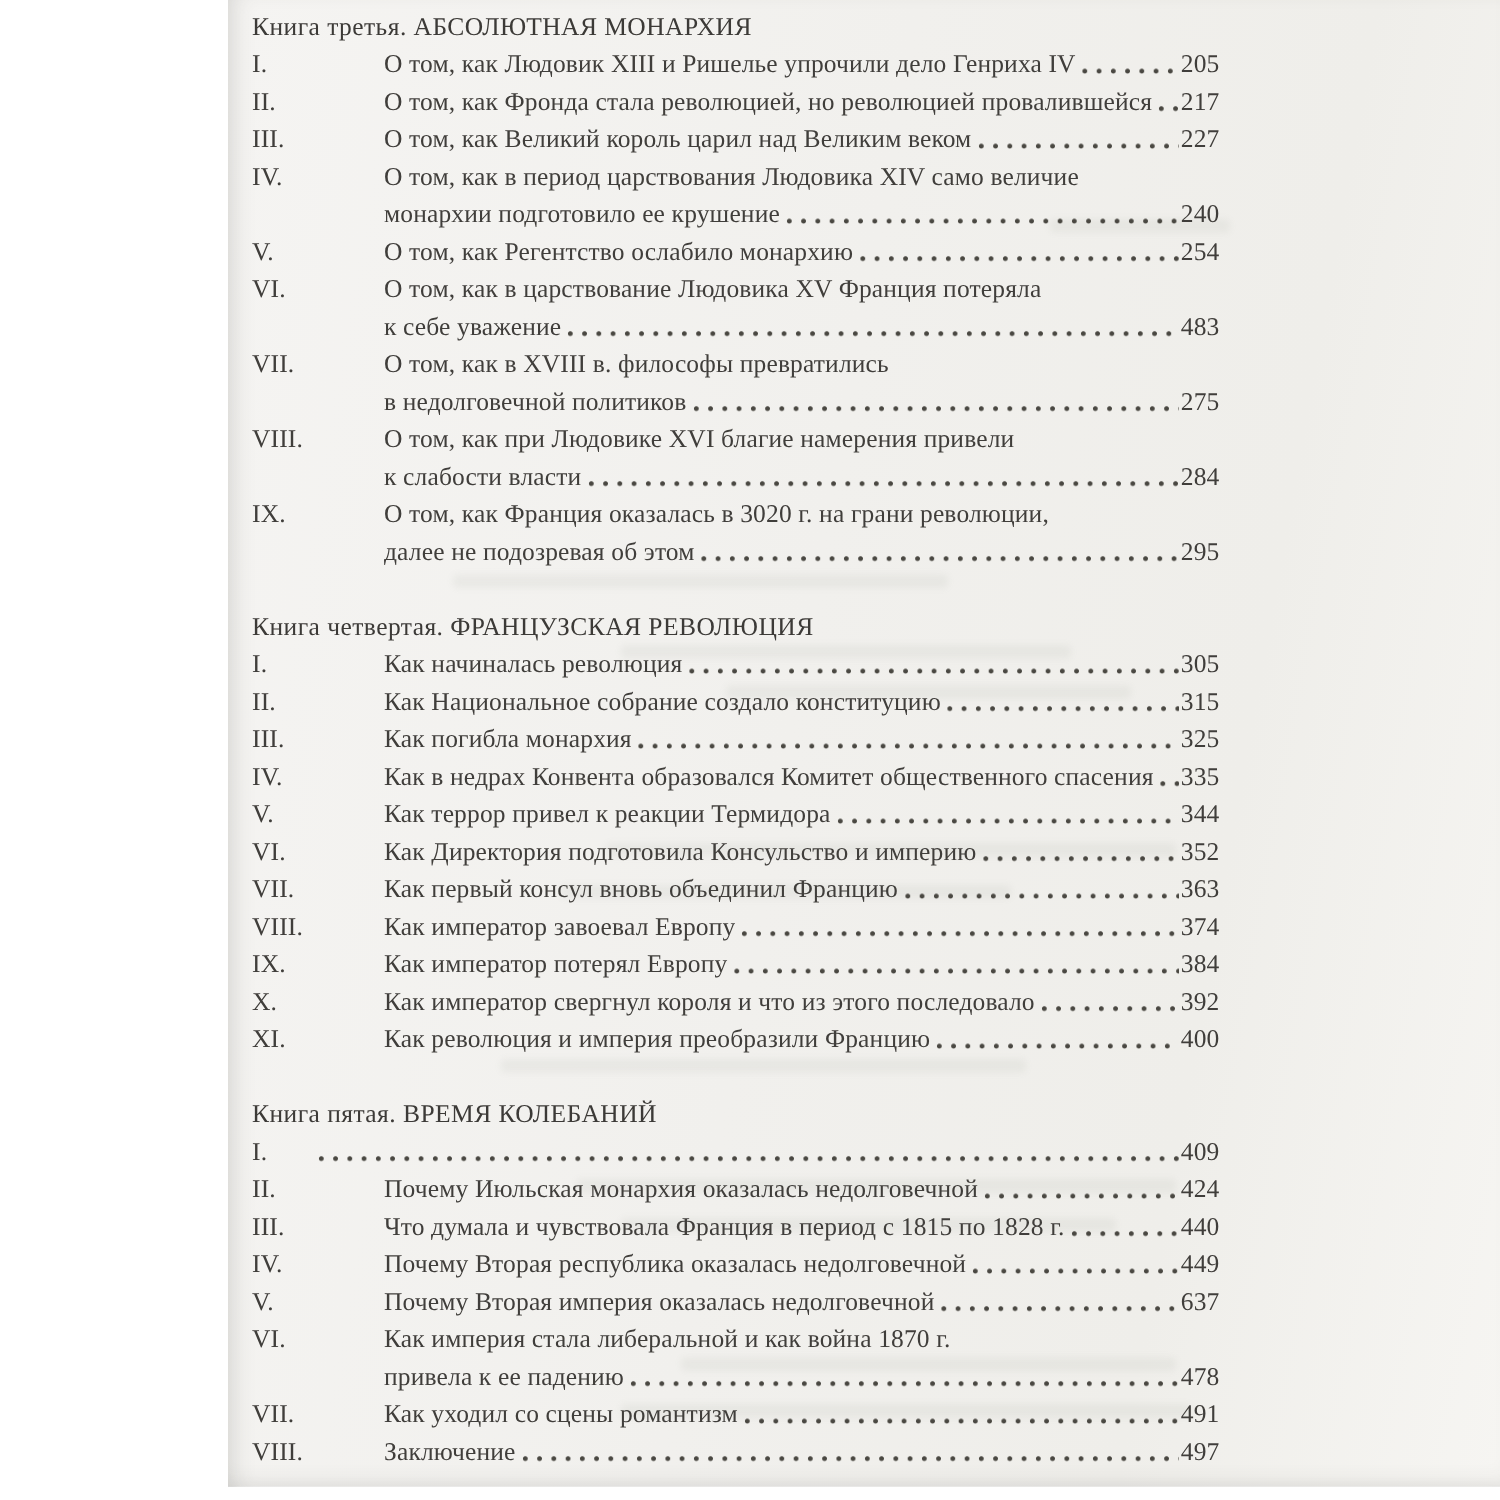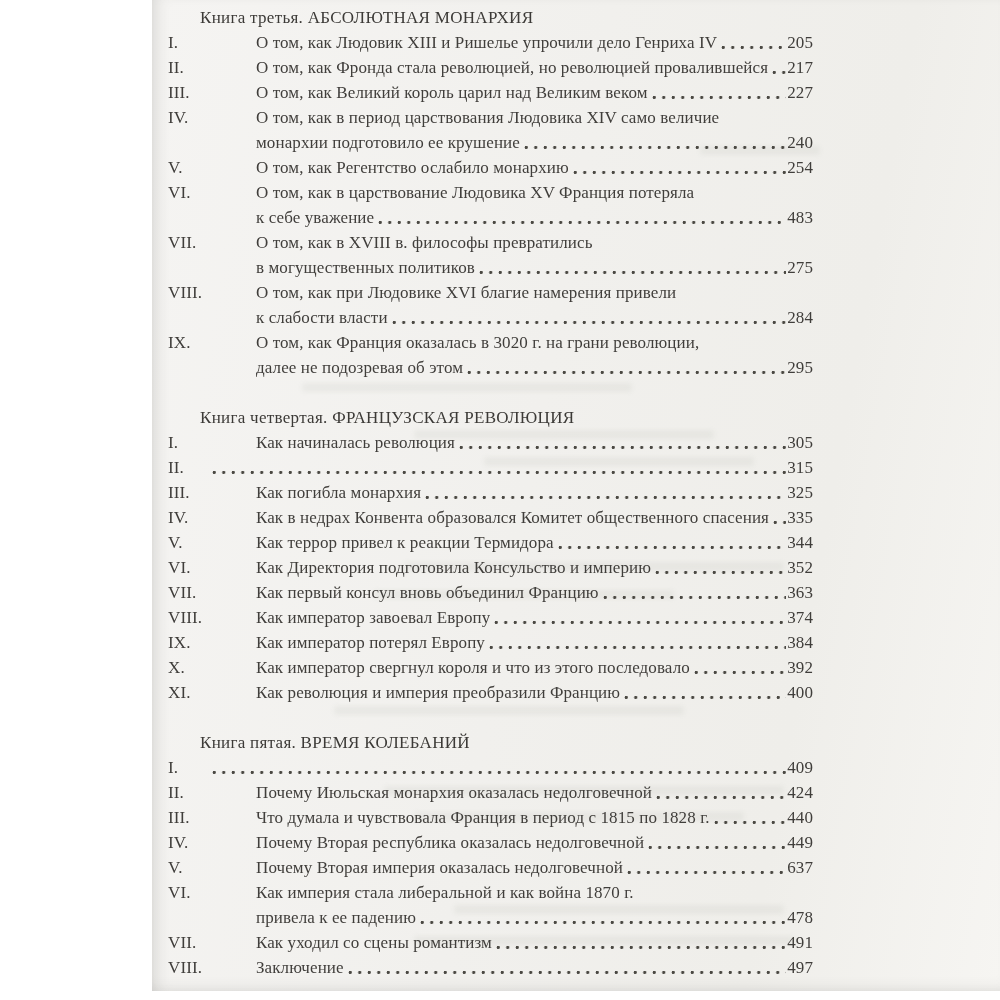--- a/index.html
+++ b/index.html
@@ -31,21 +31,20 @@
     color: #403e3b;
   }
   .section { margin: 0; }
   .section + .section { margin-top: 25px; }
   .heading {
     font-size: 17px;
     line-height: 25px;
     letter-spacing: 0.3px;
     color: #3c3a37;
     white-space: nowrap;
-    margin-left: 32px;
   }
   .row {
     display: flex;
     align-items: baseline;
     font-size: 17px;
     line-height: 25px;
     letter-spacing: 0.1px;
     white-space: nowrap;
   }
   .num { flex: 0 0 40px; }
@@ -145,21 +144,21 @@
             <span class="txt">к себе уважение</span>
             <span class="dots"></span>
             <span class="pg">483</span>
           </div>
           <div class="row">
             <span class="num">VII.</span>
             <span class="txt">О том, как в XVIII в. философы превратились</span>
           </div>
           <div class="row">
             <span class="num"></span>
-            <span class="txt">в могущественных политиков</span>
+            <span class="txt">в недолговечной политиков</span>
             <span class="dots"></span>
             <span class="pg">275</span>
           </div>
           <div class="row">
             <span class="num">VIII.</span>
             <span class="txt">О том, как при Людовике XVI благие намерения привели</span>
           </div>
           <div class="row">
             <span class="num"></span>
             <span class="txt">к слабости власти</span>
@@ -180,20 +179,21 @@
         <section class="section">
           <div class="heading">Книга четвертая. ФРАНЦУЗСКАЯ РЕВОЛЮЦИЯ</div>
           <div class="row">
             <span class="num">I.</span>
             <span class="txt">Как начиналась революция</span>
             <span class="dots"></span>
             <span class="pg">305</span>
           </div>
           <div class="row">
             <span class="num">II.</span>
+            <span class="txt">Как Национальное собрание создало конституцию</span>
             <span class="dots"></span>
             <span class="pg">315</span>
           </div>
           <div class="row">
             <span class="num">III.</span>
             <span class="txt">Как погибла монархия</span>
             <span class="dots"></span>
             <span class="pg">325</span>
           </div>
           <div class="row">

